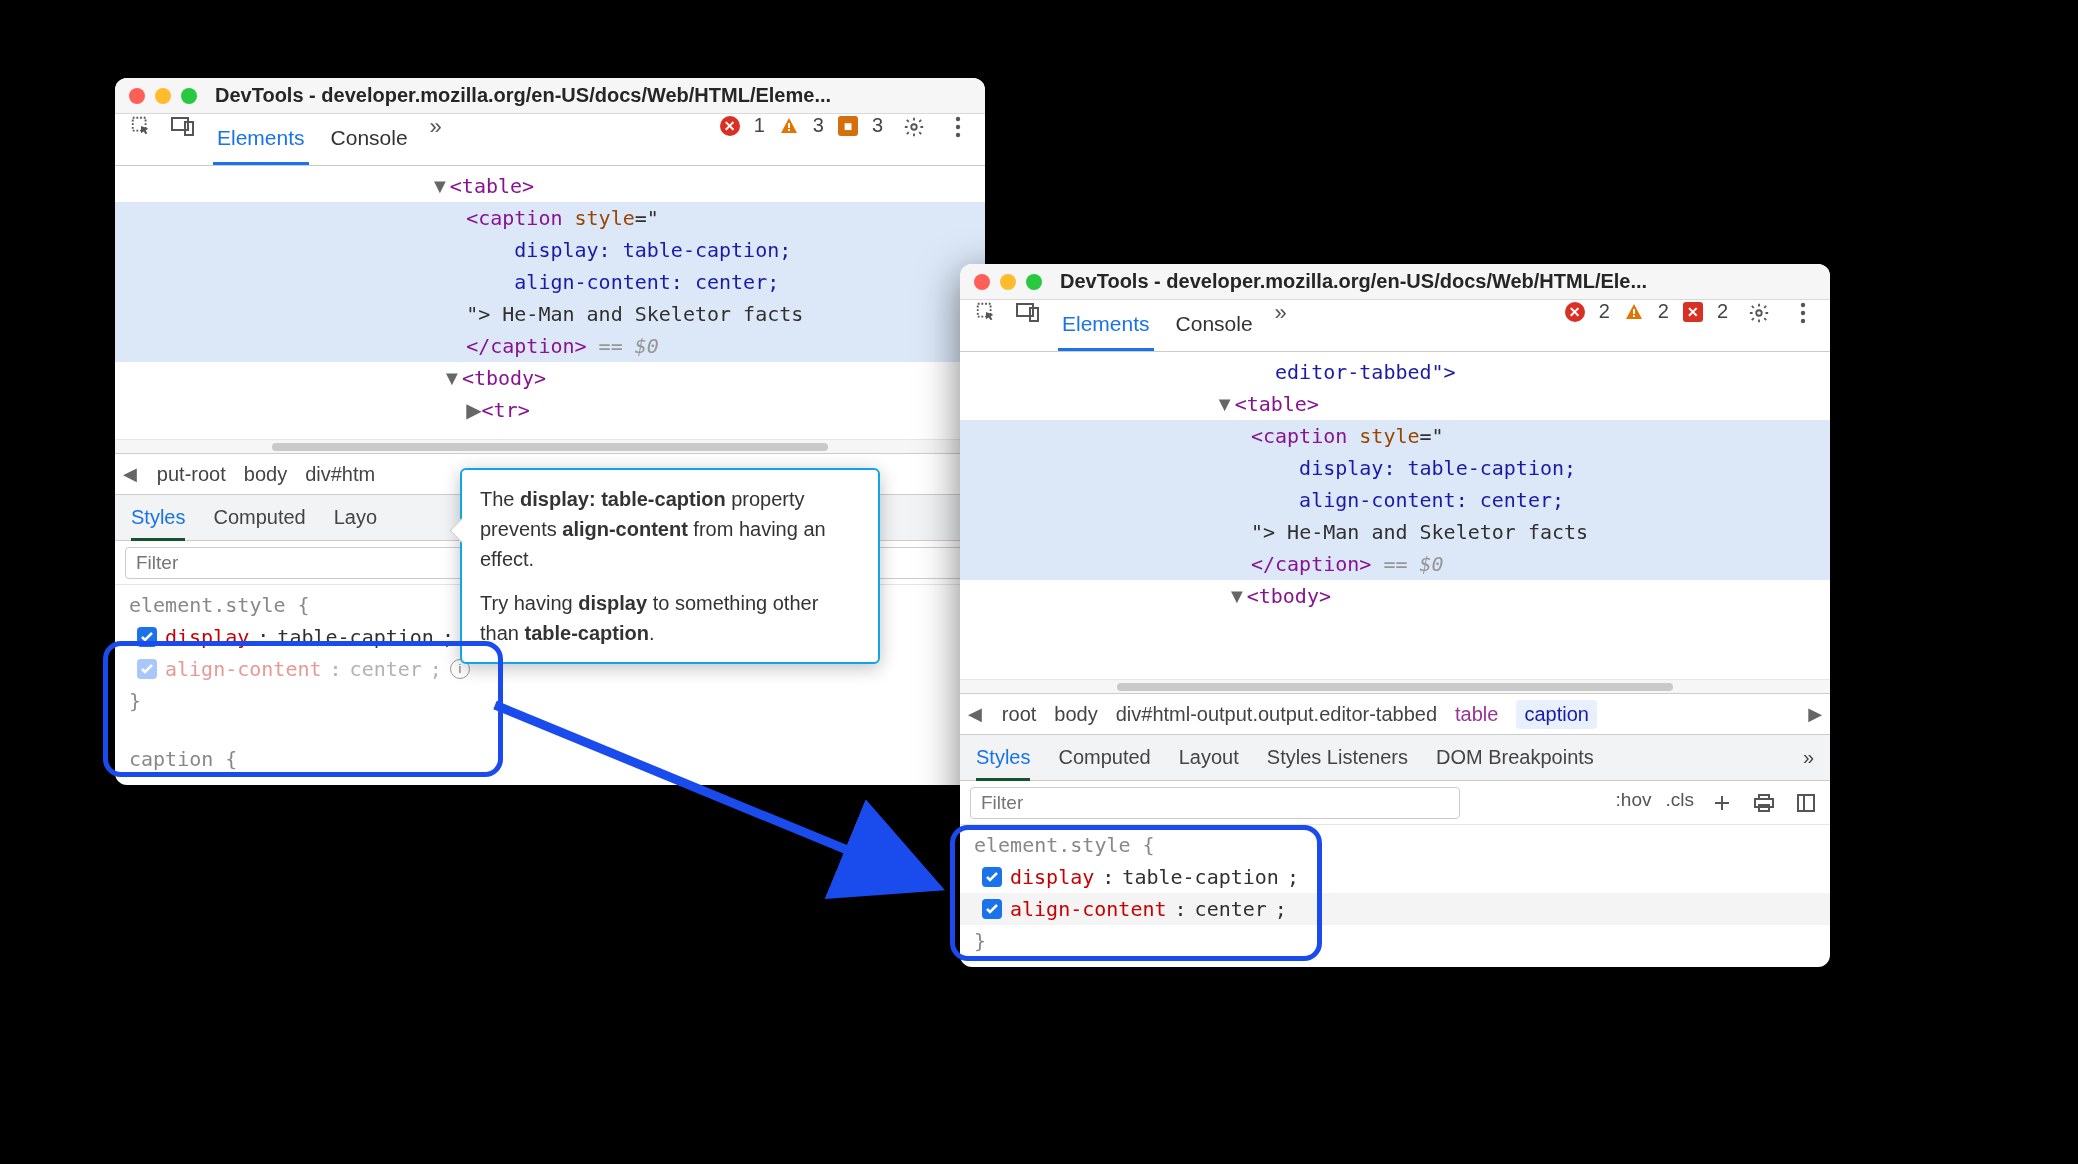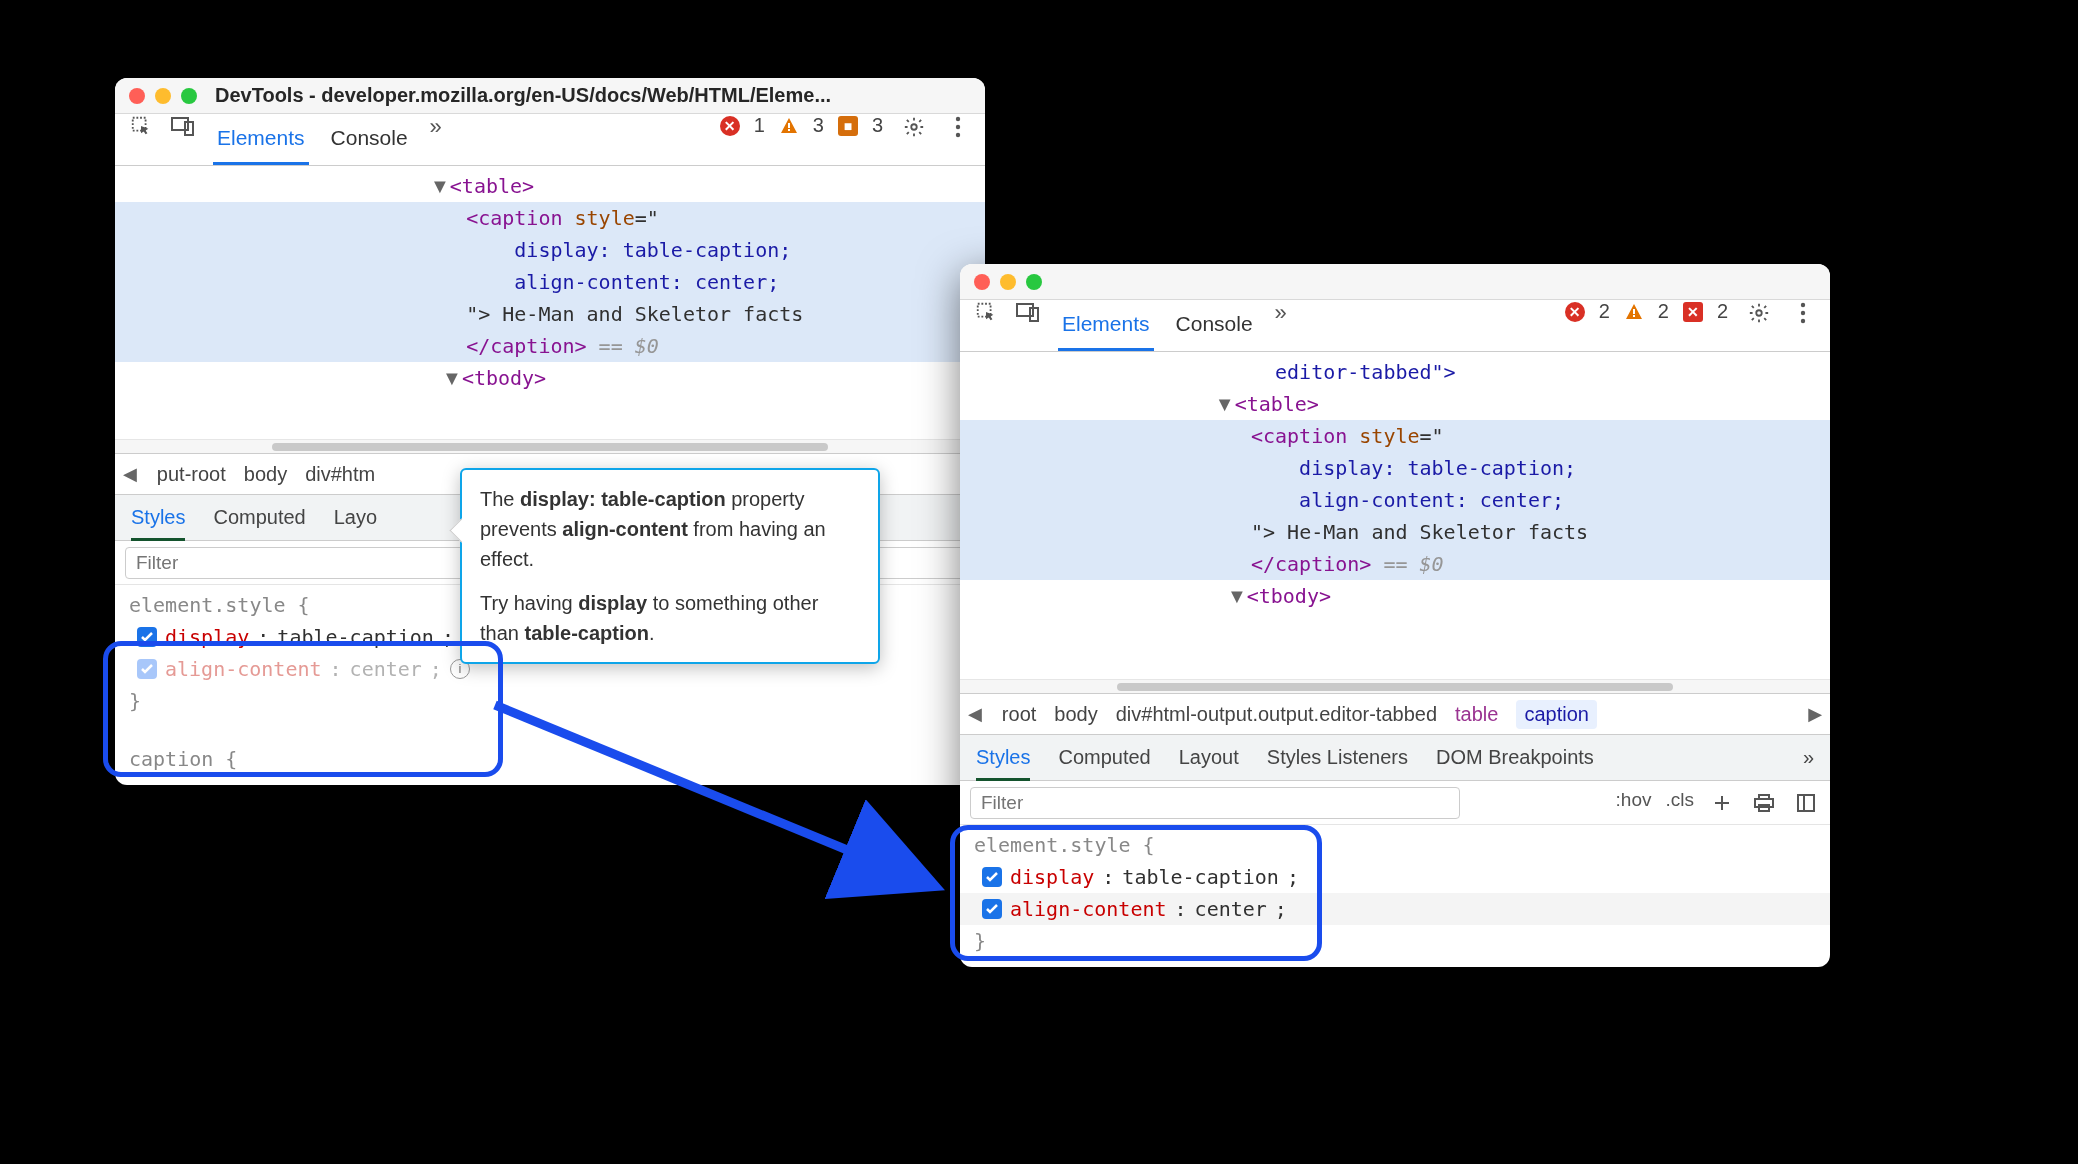--- a/index.html
+++ b/index.html
@@ -280,20 +280,21 @@
   </div>
 
   <div class="dom-pane">
     <div class="dom-line">                         <span class="disclosure">▼</span><span class="c-tag">&lt;table&gt;</span></div>
     <div class="dom-line sel">                            <span class="c-tag">&lt;caption</span> <span class="c-attr">style</span><span class="c-punc">="</span></div>
     <div class="dom-line sel">                                <span class="c-val">display: table-caption;</span></div>
     <div class="dom-line sel">                                <span class="c-val">align-content: center;</span></div>
     <div class="dom-line sel">                            <span class="c-punc">"&gt;</span><span class="c-txt"> He-Man and Skeletor facts</span></div>
     <div class="dom-line sel">                            <span class="c-tag">&lt;/caption&gt;</span><span class="c-dim"> == $0</span></div>
     <div class="dom-line">                          <span class="disclosure">▼</span><span class="c-tag">&lt;tbody&gt;</span></div>
+    <div class="dom-line">                            <span class="disclosure">▶</span><span class="c-tag">&lt;tr&gt;</span></div>
   </div>
 
   <div class="scroll-hint"></div>
 
   <div class="crumbs">
     <span class="nav-arrow">◀</span>
     <span class="crumb">put-root</span>
     <span class="crumb">body</span>
     <span class="crumb">div#htm</span>
   </div>
@@ -351,20 +352,21 @@
 </div>
 
 <div class="window window-right">
 
   <div class="titlebar">
     <div class="lights">
       <div class="light red"></div>
       <div class="light yellow"></div>
       <div class="light green"></div>
     </div>
+    <div class="titlebar-title">DevTools - developer.mozilla.org/en-US/docs/Web/HTML/Ele...</div>
   </div>
 
   <div class="toolbar">
     <div class="icon">
       <svg width="22" height="22" viewBox="0 0 24 24" fill="none" stroke="#555" stroke-width="2">
         <rect x="3" y="3" width="14" height="14" stroke-dasharray="2 2"></rect>
           <path d="M12 12l8 3-3 2 2 3-2 1-2-3-3 2z" fill="#555" stroke="none"></path>
       </svg>
     </div>
     <div class="icon">

